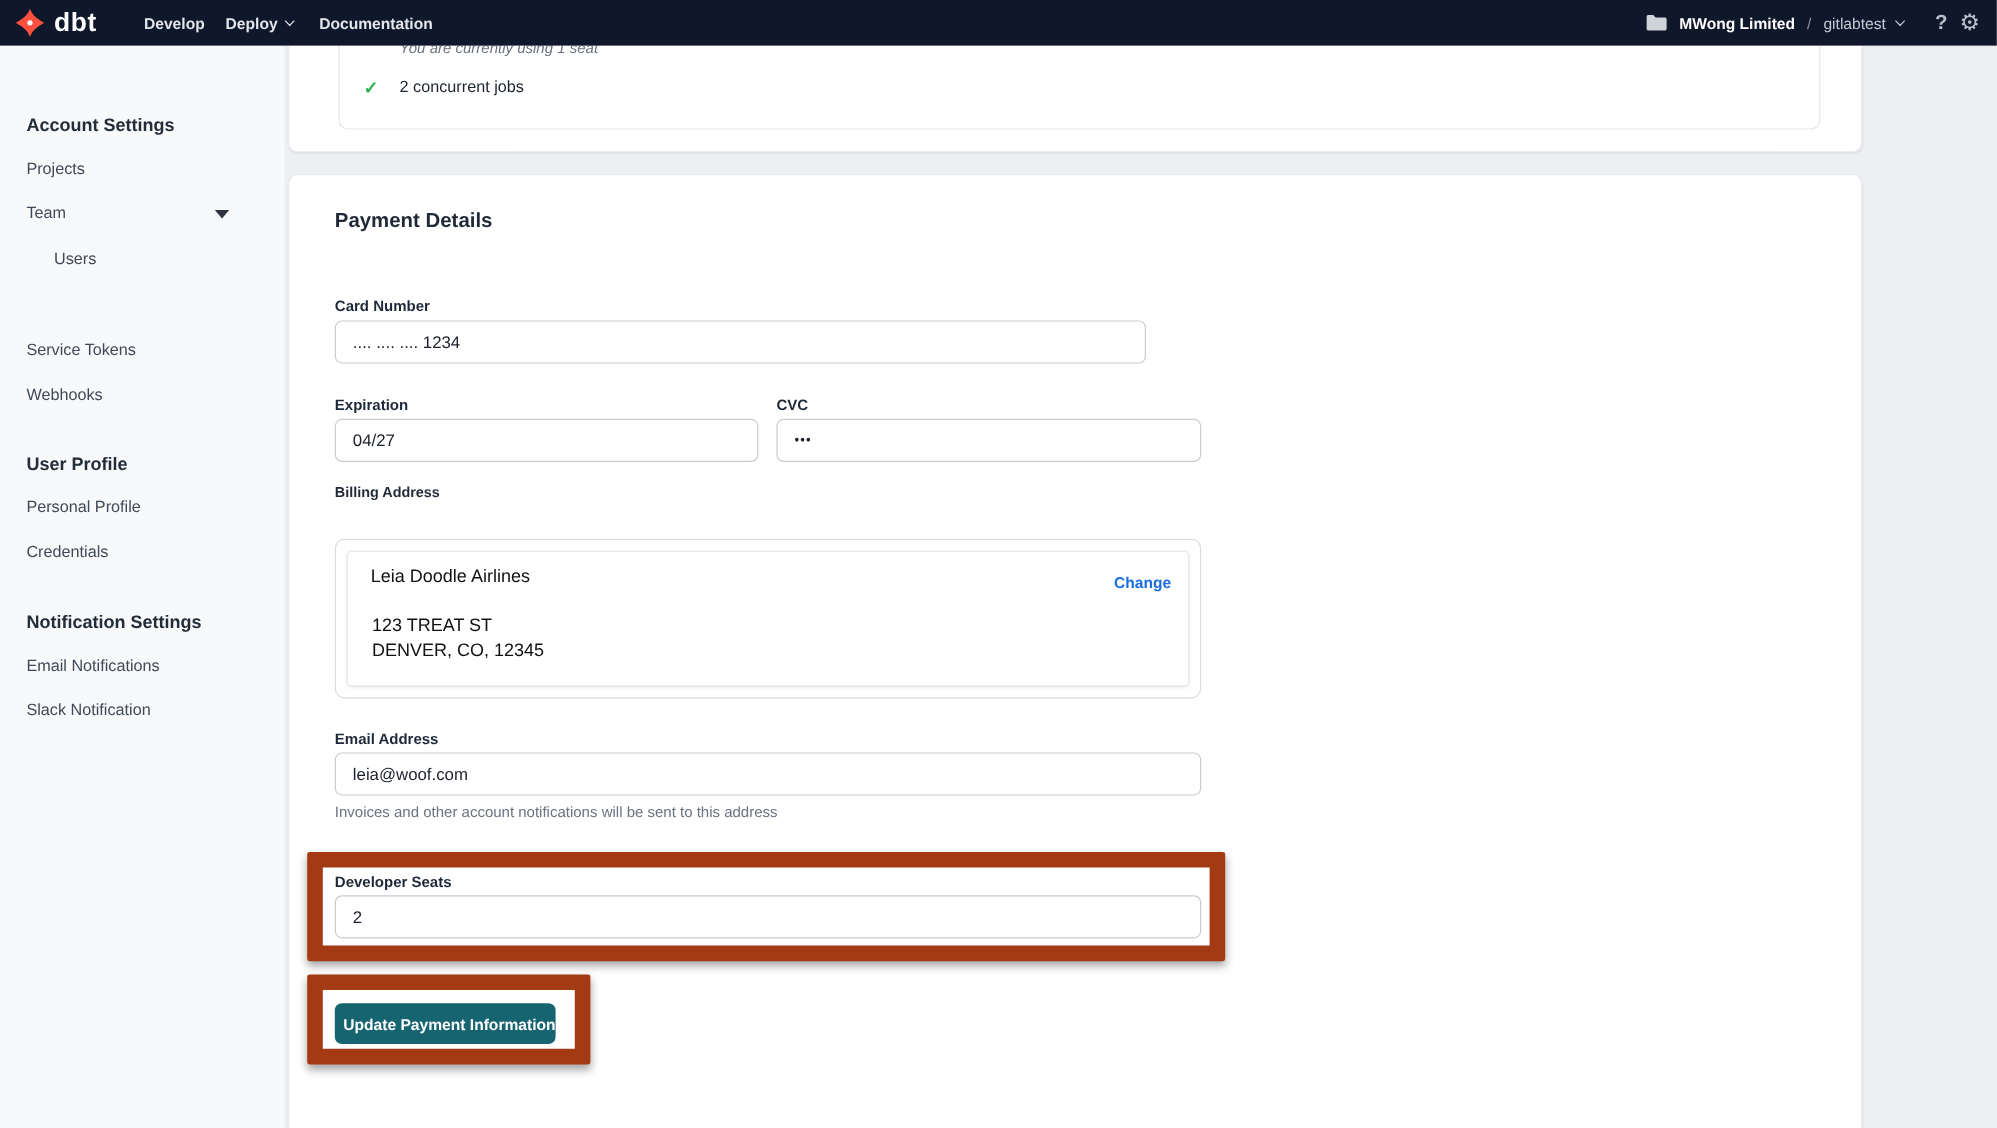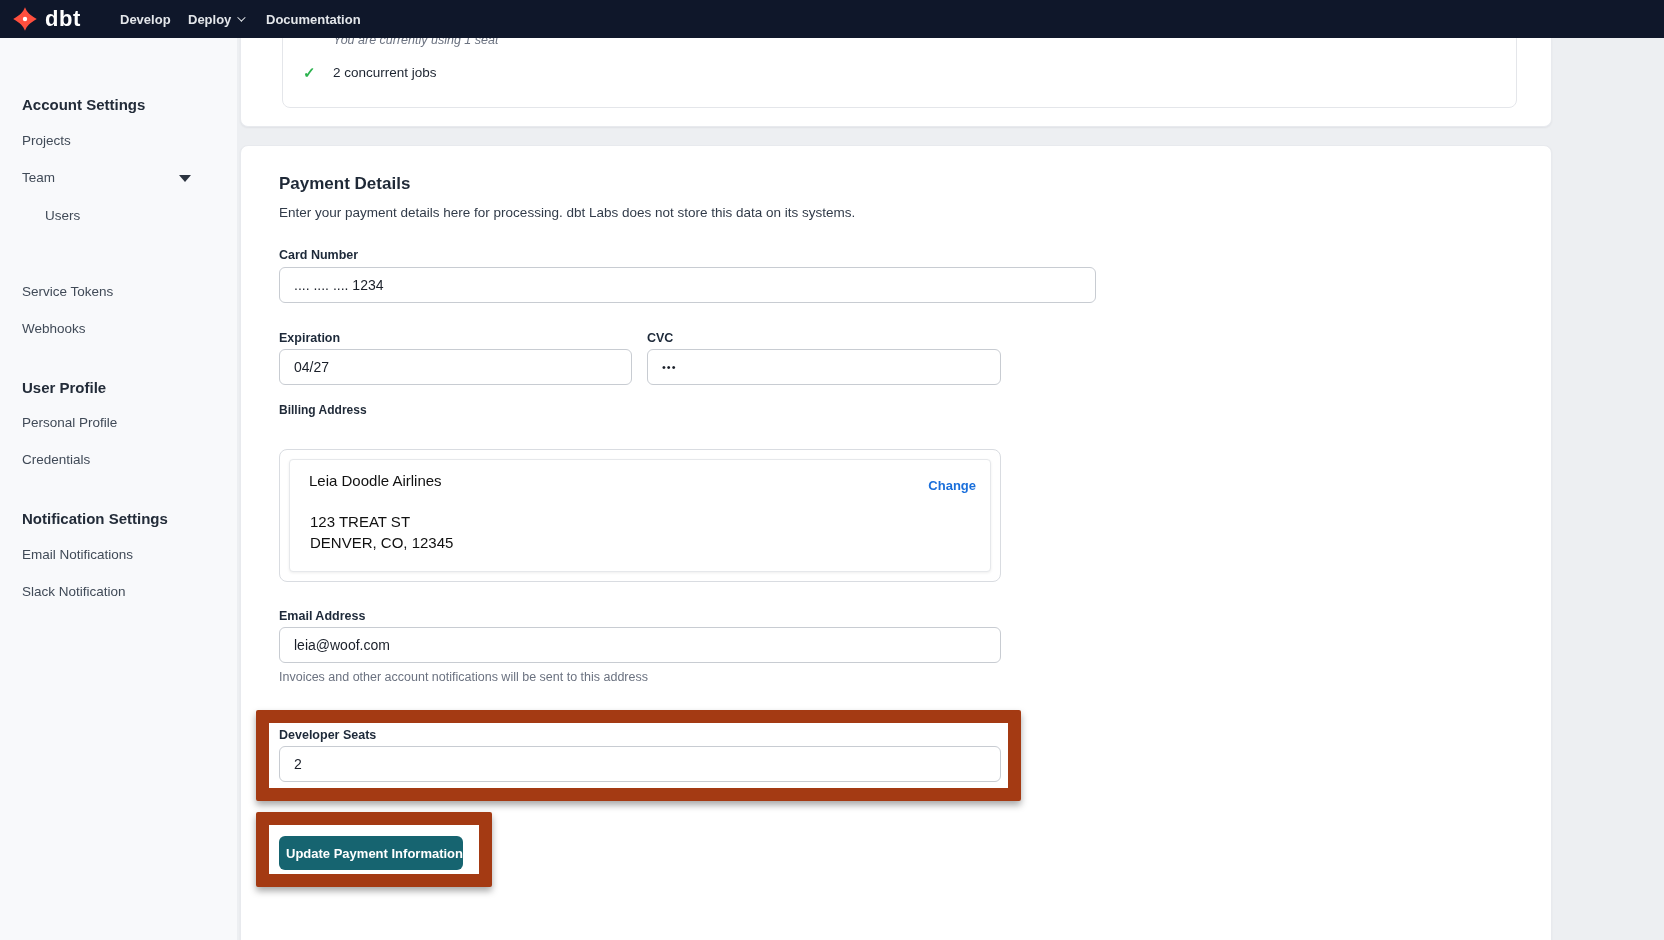--- a/index.html
+++ b/index.html
@@ -90,20 +90,36 @@
     <span>Develop</span>
   </div>
   <div class="nav-link" style="left:188px;">
     <span>Deploy</span>
     <span class="chev"></span>
   </div>
   <div class="nav-link" style="left:266px;">
     <span>Documentation</span>
   </div>
 
+  <div class="nav-right">
+    <span style="display:inline-flex;">
+      <svg width="17" height="14" viewBox="0 0 17 14">
+        <path d="M0 2 a1.5 1.5 0 0 1 1.5-1.5 h4.2 l2 2 h7.8 a1.5 1.5 0 0 1 1.5 1.5 v8 a1.5 1.5 0 0 1 -1.5 1.5 h-14 A1.5 1.5 0 0 1 0 12 Z" fill="#cfd4db"></path>
+      </svg>
+    </span>
+    <span style="color:#fff; font-weight:bold;">MWong Limited</span>
+    <span style="color:#8b93a0;">/</span>
+    <span style="color:#c3c9d2; display:flex; align-items:center; gap:7px; cursor:pointer;">
+      <span>gitlabtest</span>
+      <span class="chev"></span>
+    </span>
+    <span style="width:8px;"></span>
+    <span style="font-size:17px; font-weight:bold; color:#b9bfc9; cursor:pointer;">?</span>
+    <span style="font-size:19px; color:#b9bfc9; cursor:pointer;">⚙</span>
+  </div>
 </div>
 
 <div id="sidebar">
   <div class="side-head" style="top:58px;">Account Settings</div>
   <div class="side-item" style="top:95px;">Projects</div>
   <div class="side-item" style="top:132px;">Team</div>
   <div class="tri-down" style="left:179px; top:137px;"></div>
   <div class="side-item" style="left:45px; top:170px;">Users</div>
 
 
@@ -122,24 +138,23 @@
 <div id="card-top" class="card">
   <div class="inner-box" style="left:41px; top:-12px; width:1235px; height:82px;"></div>
   <div class="abs italic-note" style="left:92px; top:-4px; line-height:13px;">You are currently using 1 seat</div>
   <span class="abs check" style="left:62px; top:26px;">✓</span>
   <div class="abs" style="left:92px; top:27px; font-size:13.5px; color:#1c2430;">2 concurrent jobs</div>
 </div>
 
 <div id="card-main" class="card">
 
   <div class="abs h1" style="left:38px; top:28px;">Payment Details</div>
-  <div class="abs sub" style="left:38px; top:59px;">Enter your payment details here for processing. dbt Labs does not store this data on its systems.</div>
 
   <div class="abs lbl" style="left:38px; top:102px;">Card Number</div>
-  <input class="inp" style="left: 38px; top: 121px; width: 817px;" readonly="" value=".... .... .... 1234">
+  <input class="inp" style="left: 38px; top: 121px; width: 676px;" readonly="" value=".... .... .... 1234">
 
   <div class="abs lbl" style="left:38px; top:185px;">Expiration</div>
   <input class="inp" style="left: 38px; top: 203px; width: 353px;" readonly="" value="04/27">
 
   <div class="abs lbl" style="left:406px; top:185px;">CVC</div>
   <input class="inp" style="left: 406px; top: 203px; width: 354px; font-size: 11px; letter-spacing: 1px;" readonly="" value="•••">
 
   <div class="abs h2" style="left:38px; top:257px;">Billing Address</div>
 
   <div class="addr-outer" style="left:38px; top:303px; width:722px; height:133px;">

